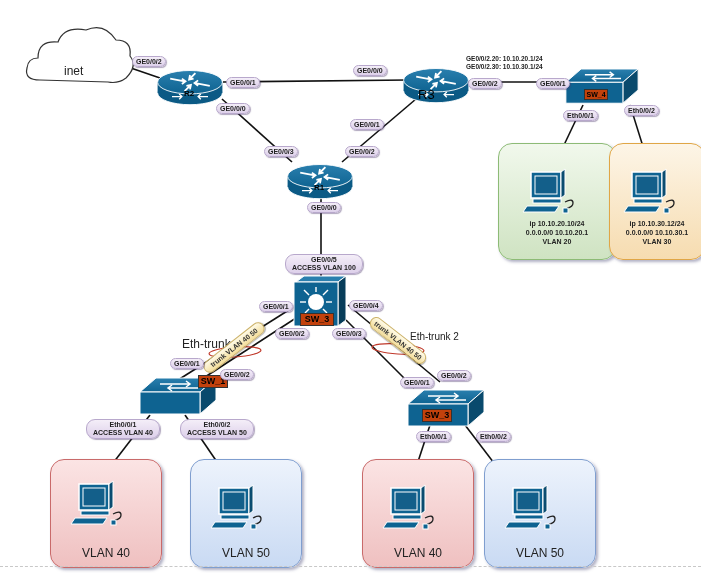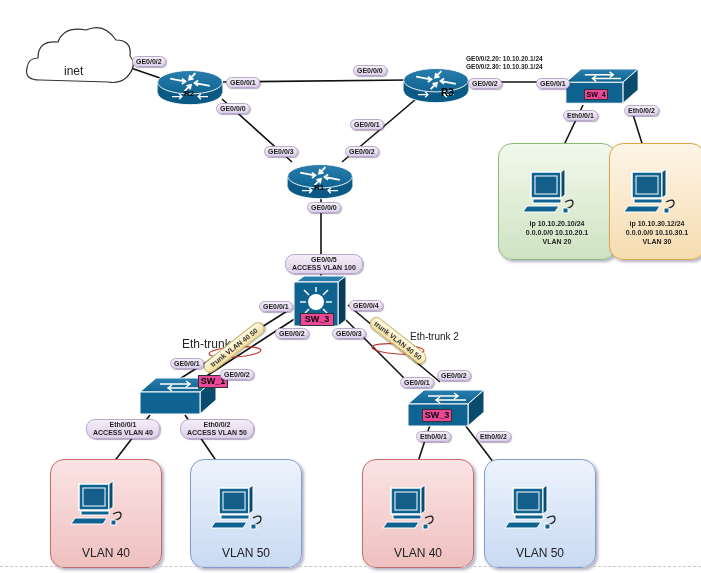--- a/index.html
+++ b/index.html
@@ -6,21 +6,21 @@
   body { width:701px; height:573px; position:relative; overflow:hidden; font-family:"Liberation Sans", sans-serif; }
   #canvas { position:absolute; left:0; top:0; width:701px; height:573px; }
   .lbl { position:absolute; font-family:"Liberation Sans", sans-serif; font-size:7px; font-weight:bold; color:#222;
          background:linear-gradient(#f4eef8,#ddd0ea); border:1px solid #b8a8cc; border-radius:6px;
          padding:0 3px; line-height:9px; text-align:center; white-space:nowrap;
          box-shadow:1px 1px 1px rgba(80,60,110,0.45); }
   .lbl.two { border-radius:9px; padding:1px 6px; line-height:8px; }
   .plain { position:absolute; font-family:"Liberation Sans", sans-serif; color:#222; white-space:nowrap; }
   .box { position:absolute; border-radius:14px; box-shadow:2px 2px 3px rgba(100,100,140,0.5);padding-left:12px; }
   .box .cap { position:absolute; left:0; right:0; text-align:center; font-family:"Liberation Sans", sans-serif; color:#222; }
-  .devname { position:absolute; background:#ec4899; border:1px solid #333; font-family:"Liberation Sans", sans-serif;
+  .devname { position:absolute; background:#c2410c; border:1px solid #333; font-family:"Liberation Sans", sans-serif;
              font-size:9px; font-weight:bold; color:#000; text-align:center; line-height:11px; }
   .trunk { position:absolute; background:linear-gradient(#fffbe8,#f3dd9a); border:1px solid #cdb36a; border-radius:7px;
            font-family:"Liberation Sans", sans-serif; font-size:7px; font-weight:bold; color:#333; text-align:center;
            line-height:11px; height:11px; white-space:nowrap; box-shadow:1px 1px 1px rgba(0,0,0,0.3); }
 </style>
 </head>
 <body>
 
 <svg id="canvas" viewBox="0 0 701 573">
   <defs>
@@ -162,21 +162,21 @@
   <svg width="98" height="70" style="position:absolute;left:0;top:12px">
       <use href="#pcIcon" transform="translate(46,38)"></use>
     </svg>
   <div class="cap" style="top:86px;font-size:12px;">VLAN 50</div>
 </div>
 
 <div style="position:absolute;left:0;top:566px;width:701px;border-top:1px dashed #c8c8c8;"></div>
 
 <div class="plain" style="left:64px;top:64px;font-size:12px;">inet</div>
 <div class="plain" style="left:184px;top:89px;font-size:8px;font-weight:bold;color:#000;">R2</div>
-<div class="plain" style="left:441px;top:87px;font-size:10px;font-weight:bold;color:#000;">R3</div>
+<div class="plain" style="left:418px;top:87px;font-size:13px;font-weight:normal;color:#000;">R3</div>
 <div class="plain" style="left:314px;top:183px;font-size:8px;font-weight:bold;color:#000;">R1</div>
 <div class="devname" style="left:300px;top:313px;width:32px;">SW_3</div>
 <div class="devname" style="left:584px;top:89px;width:22px;font-size:7px;line-height:9px;">SW_4</div>
 <div class="devname" style="left:154px;top:375px;width:28px;margin-left:44px;">SW_1</div>
 <div class="devname" style="left:422px;top:409px;width:28px;">SW_3</div>
 
 <div class="plain" style="left:466px;top:55px;font-size:6.5px;font-weight:bold;line-height:8px;">
   <div>GE0/0/2.20: 10.10.20.1/24</div>
   <div>GE0/0/2.30: 10.10.30.1/24</div>
 </div>

